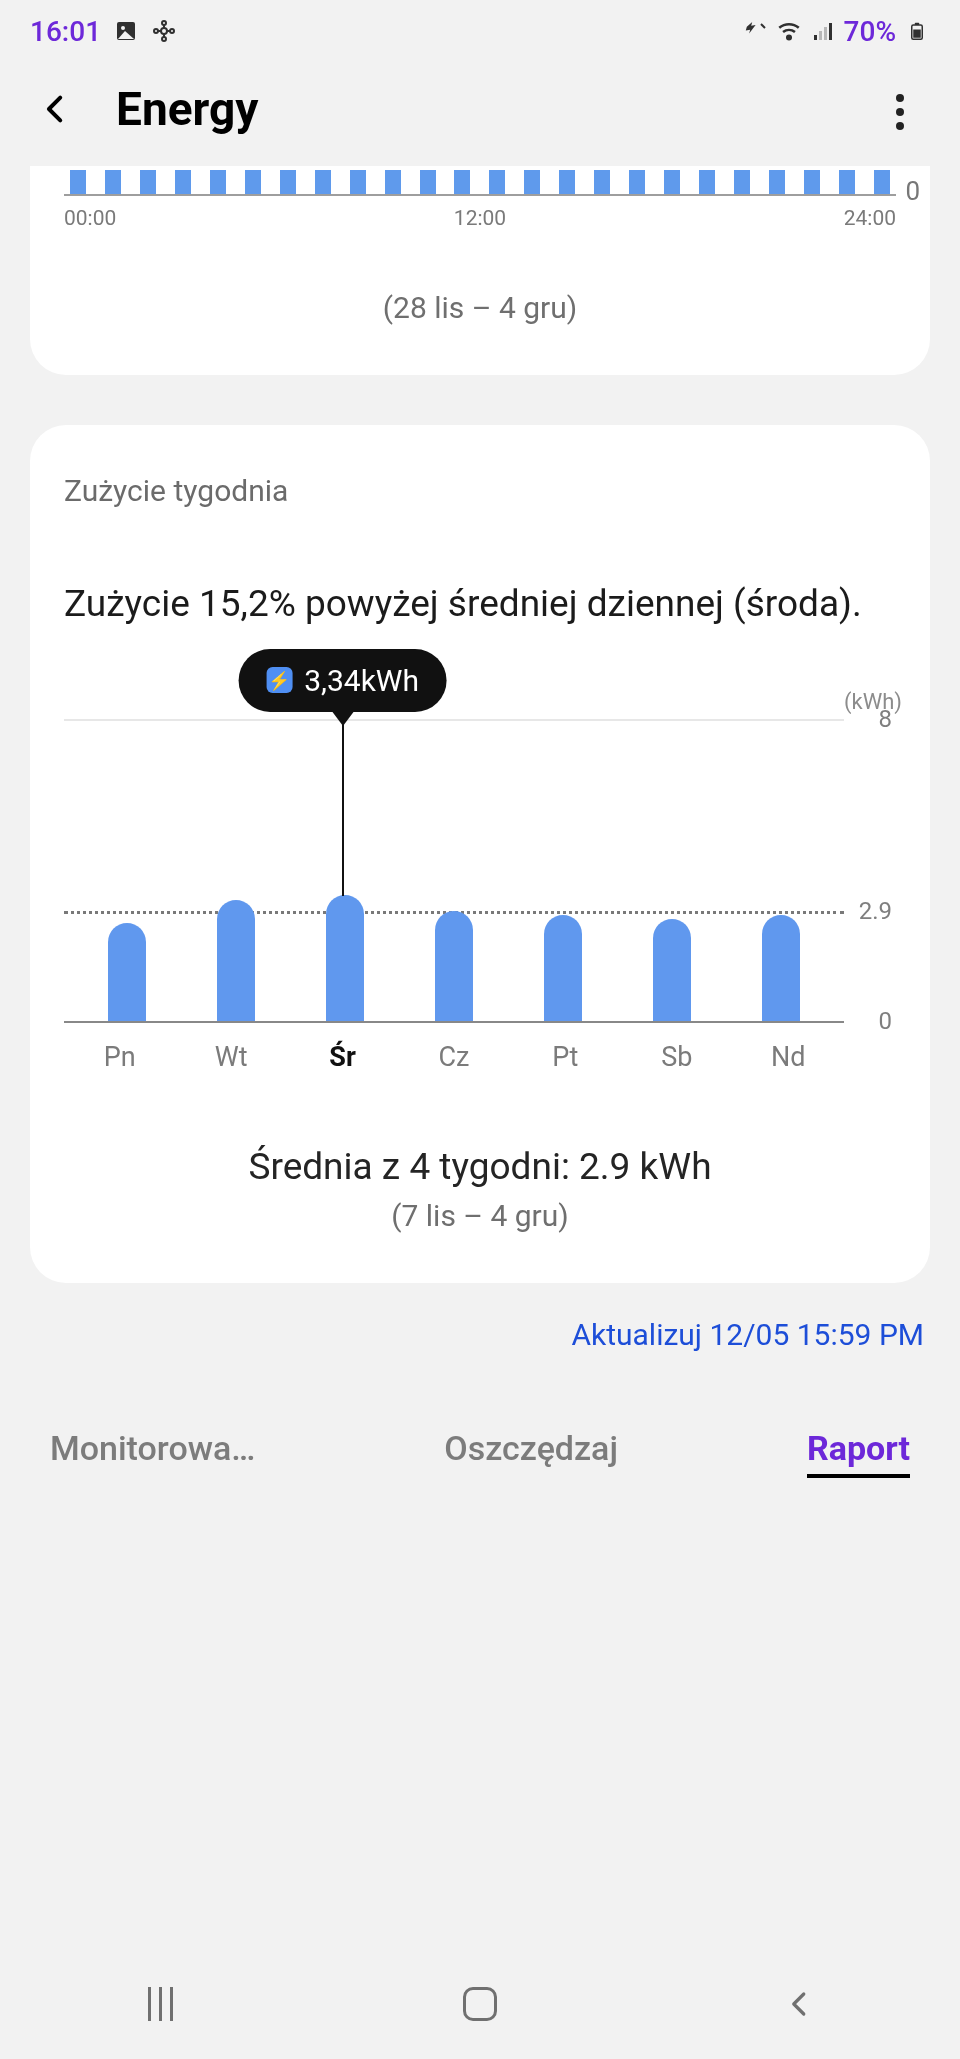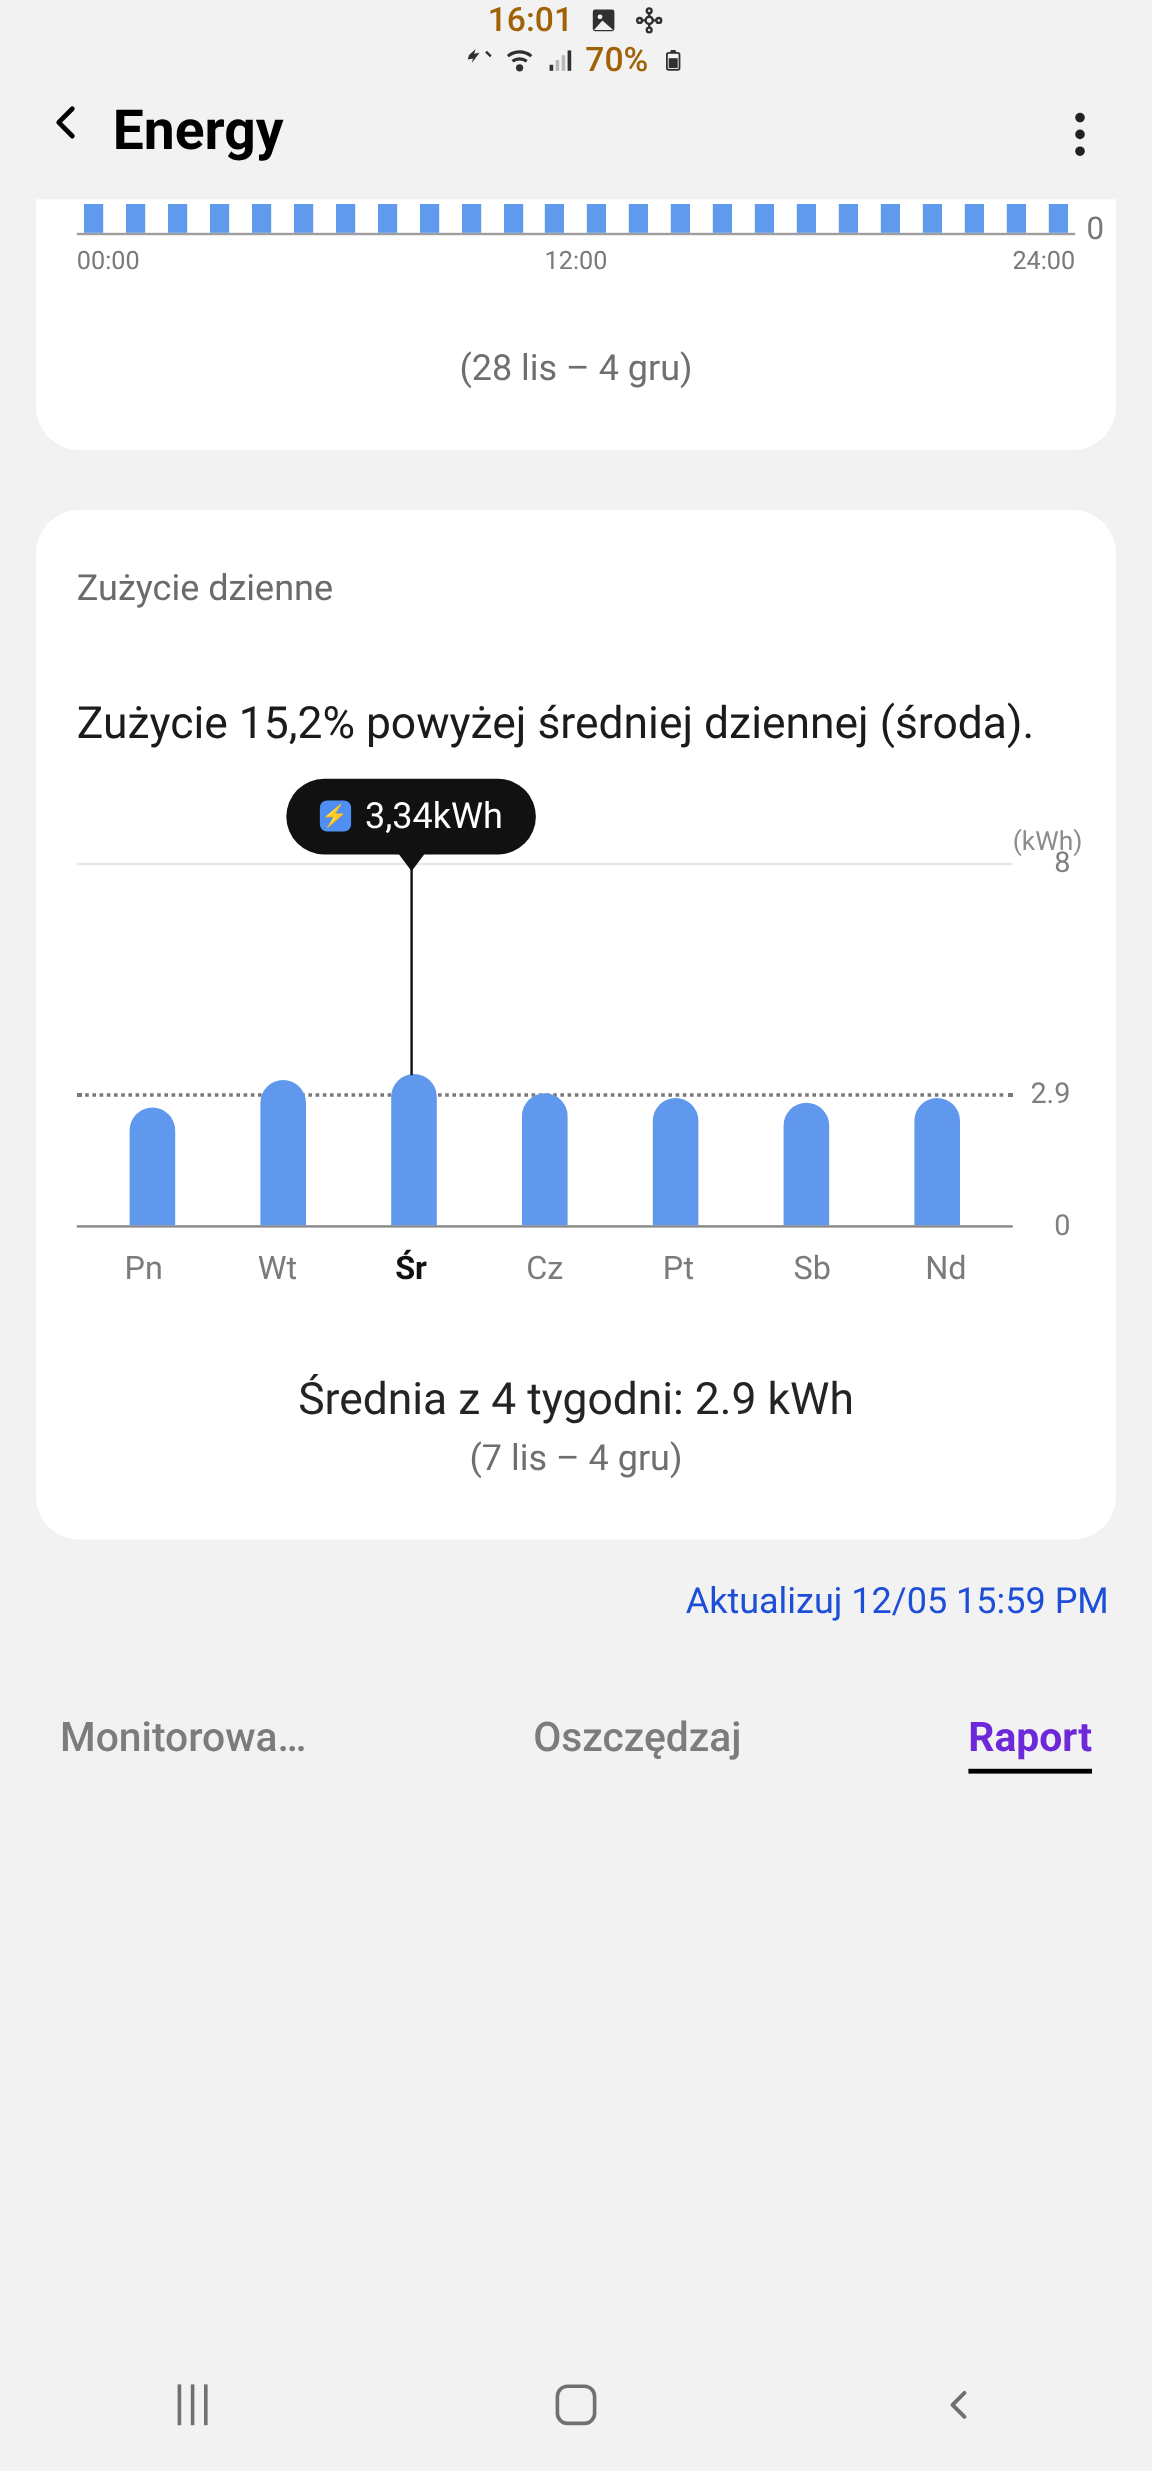--- a/index.html
+++ b/index.html
@@ -14,32 +14,31 @@
 
   
   .status-bar {
     height: 62px;
     display: flex;
     justify-content: space-between;
     align-items: center;
     padding: 0 30px;
     font-size: 28px;
     font-weight: 500;
-    color: #a16207;
-    flex-direction: column;
+    color: #6d28d9;
   }
   .status-left { display: flex; align-items: center; gap: 12px; }
   .status-right { display: flex; align-items: center; gap: 8px; }
   .status-icon { width: 26px; height: 26px; display:inline-flex; align-items:center; justify-content:center; }
 
   
   .app-bar {
-    display: flex; 
+    display: flex; align-items: center;
     padding: 20px 30px 30px 36px;
-    gap: 18px;
+    gap: 40px;
     position: relative;
   }
   .back-chevron { width: 40px; height: 40px; display:flex; align-items:center; justify-content:center; }
   .app-title { font-size: 46px; font-weight: 700; color:#000; }
   .more-dots { position:absolute; right:40px; top:28px; width:40px; height:44px; display:flex; flex-direction:column; justify-content:space-between; align-items:center; padding:4px 0; }
   .more-dots span{ width:8px;height:8px;border-radius:50%;background:#222; }
 
   
   .card {
     background:#fff;
@@ -219,21 +218,21 @@
       <span>12:00</span>
       <span>24:00</span>
     </div>
   </div>
   <div class="avg-block">
     <div class="avg-sub">(28 lis – 4 gru)</div>
   </div>
 </div>
 
 <div class="card">
-  <div class="section-label">Zużycie dzienne</div>
+  <div class="section-label">Zużycie tygodnia</div>
   <div class="headline">Zużycie 15,2% powyżej średniej dziennej (środa).</div>
 
   <div class="daily-chart">
     <div class="y-unit">(kWh)</div>
 
     <div class="callout" id="callout" style="left: 278.571px; top: -40px;">
       <span class="bolt">⚡</span>
       <span>3,34kWh</span>
     </div>
     <div class="callout-tip" id="calloutTip" style="left: 278.571px; top: 21px;"></div>

